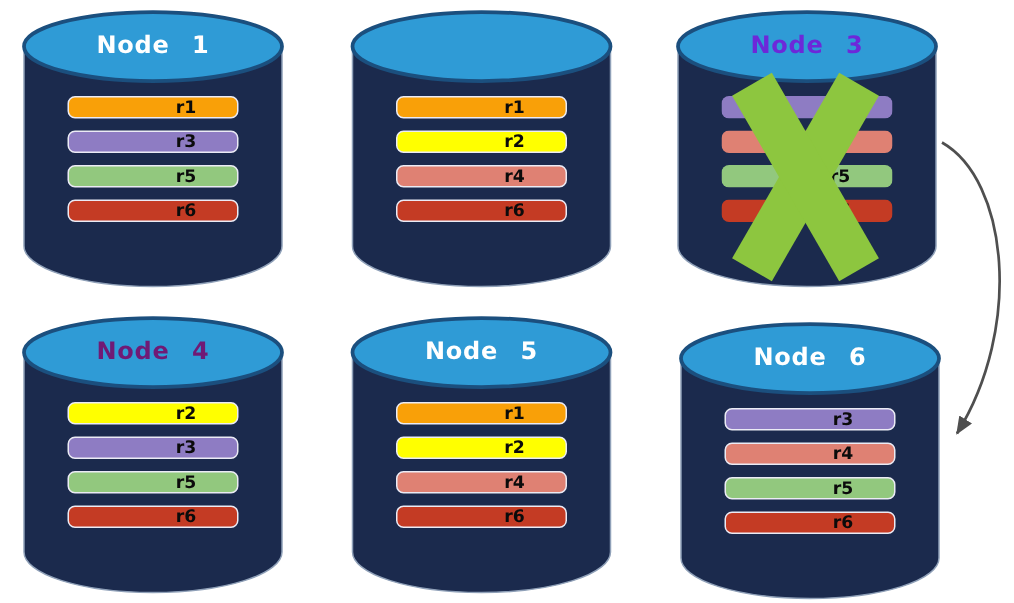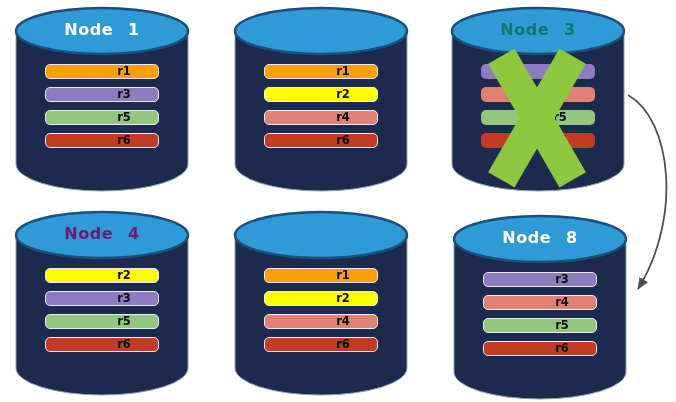--- a/index.html
+++ b/index.html
@@ -122,21 +122,21 @@
       <span class="bar-label" style="color: rgb(11, 11, 11);">r6</span>
     </div>
   </div>
     </div>
 
     <div class="node pos-2 crossed">
       <svg class="cyl" viewBox="0 0 176 188">
         <path class="cyl-body" d="M2,25 L2,158 A86,27 0 0 0 174,158 L174,25 A86,23 0 0 1 2,25 Z" stroke-width="1" fill="#1B2A4D" stroke="#8FA0B8"></path>
         <ellipse class="cyl-top" cx="88" cy="25" rx="86" ry="23" stroke-width="2.5" fill="#2F9BD6" stroke="#1B4F7E"></ellipse>
       </svg>
-      <div class="node-title" style="color: #0f766e;">Node 3</div>
+      <div class="node-title" style="color: #6d28d9;">Node 3</div>
       <div class="bars">
     <div class="bar" style="background: rgb(142, 124, 195);">
       <span class="bar-label" style="color: rgb(11, 11, 11);">r3</span>
     </div>
 
     <div class="bar" style="background: rgb(223, 129, 115);">
       <span class="bar-label" style="color: rgb(11, 11, 11);">r4</span>
     </div>
 
     <div class="bar" style="background: rgb(146, 200, 126);">
@@ -179,20 +179,21 @@
       <span class="bar-label" style="color: rgb(11, 11, 11);">r6</span>
     </div>
   </div>
     </div>
 
     <div class="node pos-4">
       <svg class="cyl" viewBox="0 0 176 188">
         <path class="cyl-body" d="M2,25 L2,158 A86,27 0 0 0 174,158 L174,25 A86,23 0 0 1 2,25 Z" stroke-width="1" fill="#1B2A4D" stroke="#8FA0B8"></path>
         <ellipse class="cyl-top" cx="88" cy="25" rx="86" ry="23" stroke-width="2.5" fill="#2F9BD6" stroke="#1B4F7E"></ellipse>
       </svg>
+      <div class="node-title" style="color: rgb(255, 255, 255);">Node 5</div>
       <div class="bars">
     <div class="bar" style="background: rgb(249, 160, 8);">
       <span class="bar-label" style="color: rgb(11, 11, 11);">r1</span>
     </div>
 
     <div class="bar" style="background: rgb(255, 255, 0);">
       <span class="bar-label" style="color: rgb(11, 11, 11);">r2</span>
     </div>
 
     <div class="bar" style="background: rgb(223, 129, 115);">
@@ -203,21 +204,21 @@
       <span class="bar-label" style="color: rgb(11, 11, 11);">r6</span>
     </div>
   </div>
     </div>
 
     <div class="node pos-5">
       <svg class="cyl" viewBox="0 0 176 188">
         <path class="cyl-body" d="M2,25 L2,158 A86,27 0 0 0 174,158 L174,25 A86,23 0 0 1 2,25 Z" stroke-width="1" fill="#1B2A4D" stroke="#8FA0B8"></path>
         <ellipse class="cyl-top" cx="88" cy="25" rx="86" ry="23" stroke-width="2.5" fill="#2F9BD6" stroke="#1B4F7E"></ellipse>
       </svg>
-      <div class="node-title" style="color: rgb(255, 255, 255);">Node 8</div>
+      <div class="node-title" style="color: rgb(255, 255, 255);">Node 6</div>
       <div class="bars">
     <div class="bar" style="background: rgb(142, 124, 195);">
       <span class="bar-label" style="color: rgb(11, 11, 11);">r3</span>
     </div>
 
     <div class="bar" style="background: rgb(223, 129, 115);">
       <span class="bar-label" style="color: rgb(11, 11, 11);">r4</span>
     </div>
 
     <div class="bar" style="background: rgb(146, 200, 126);">

